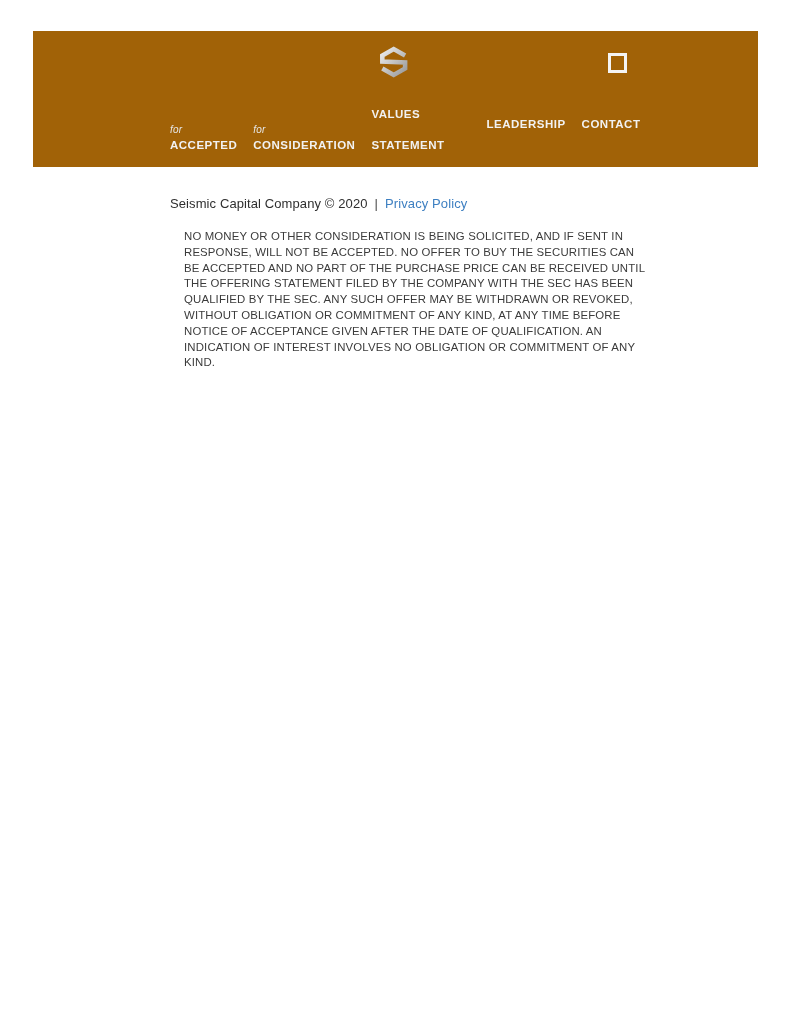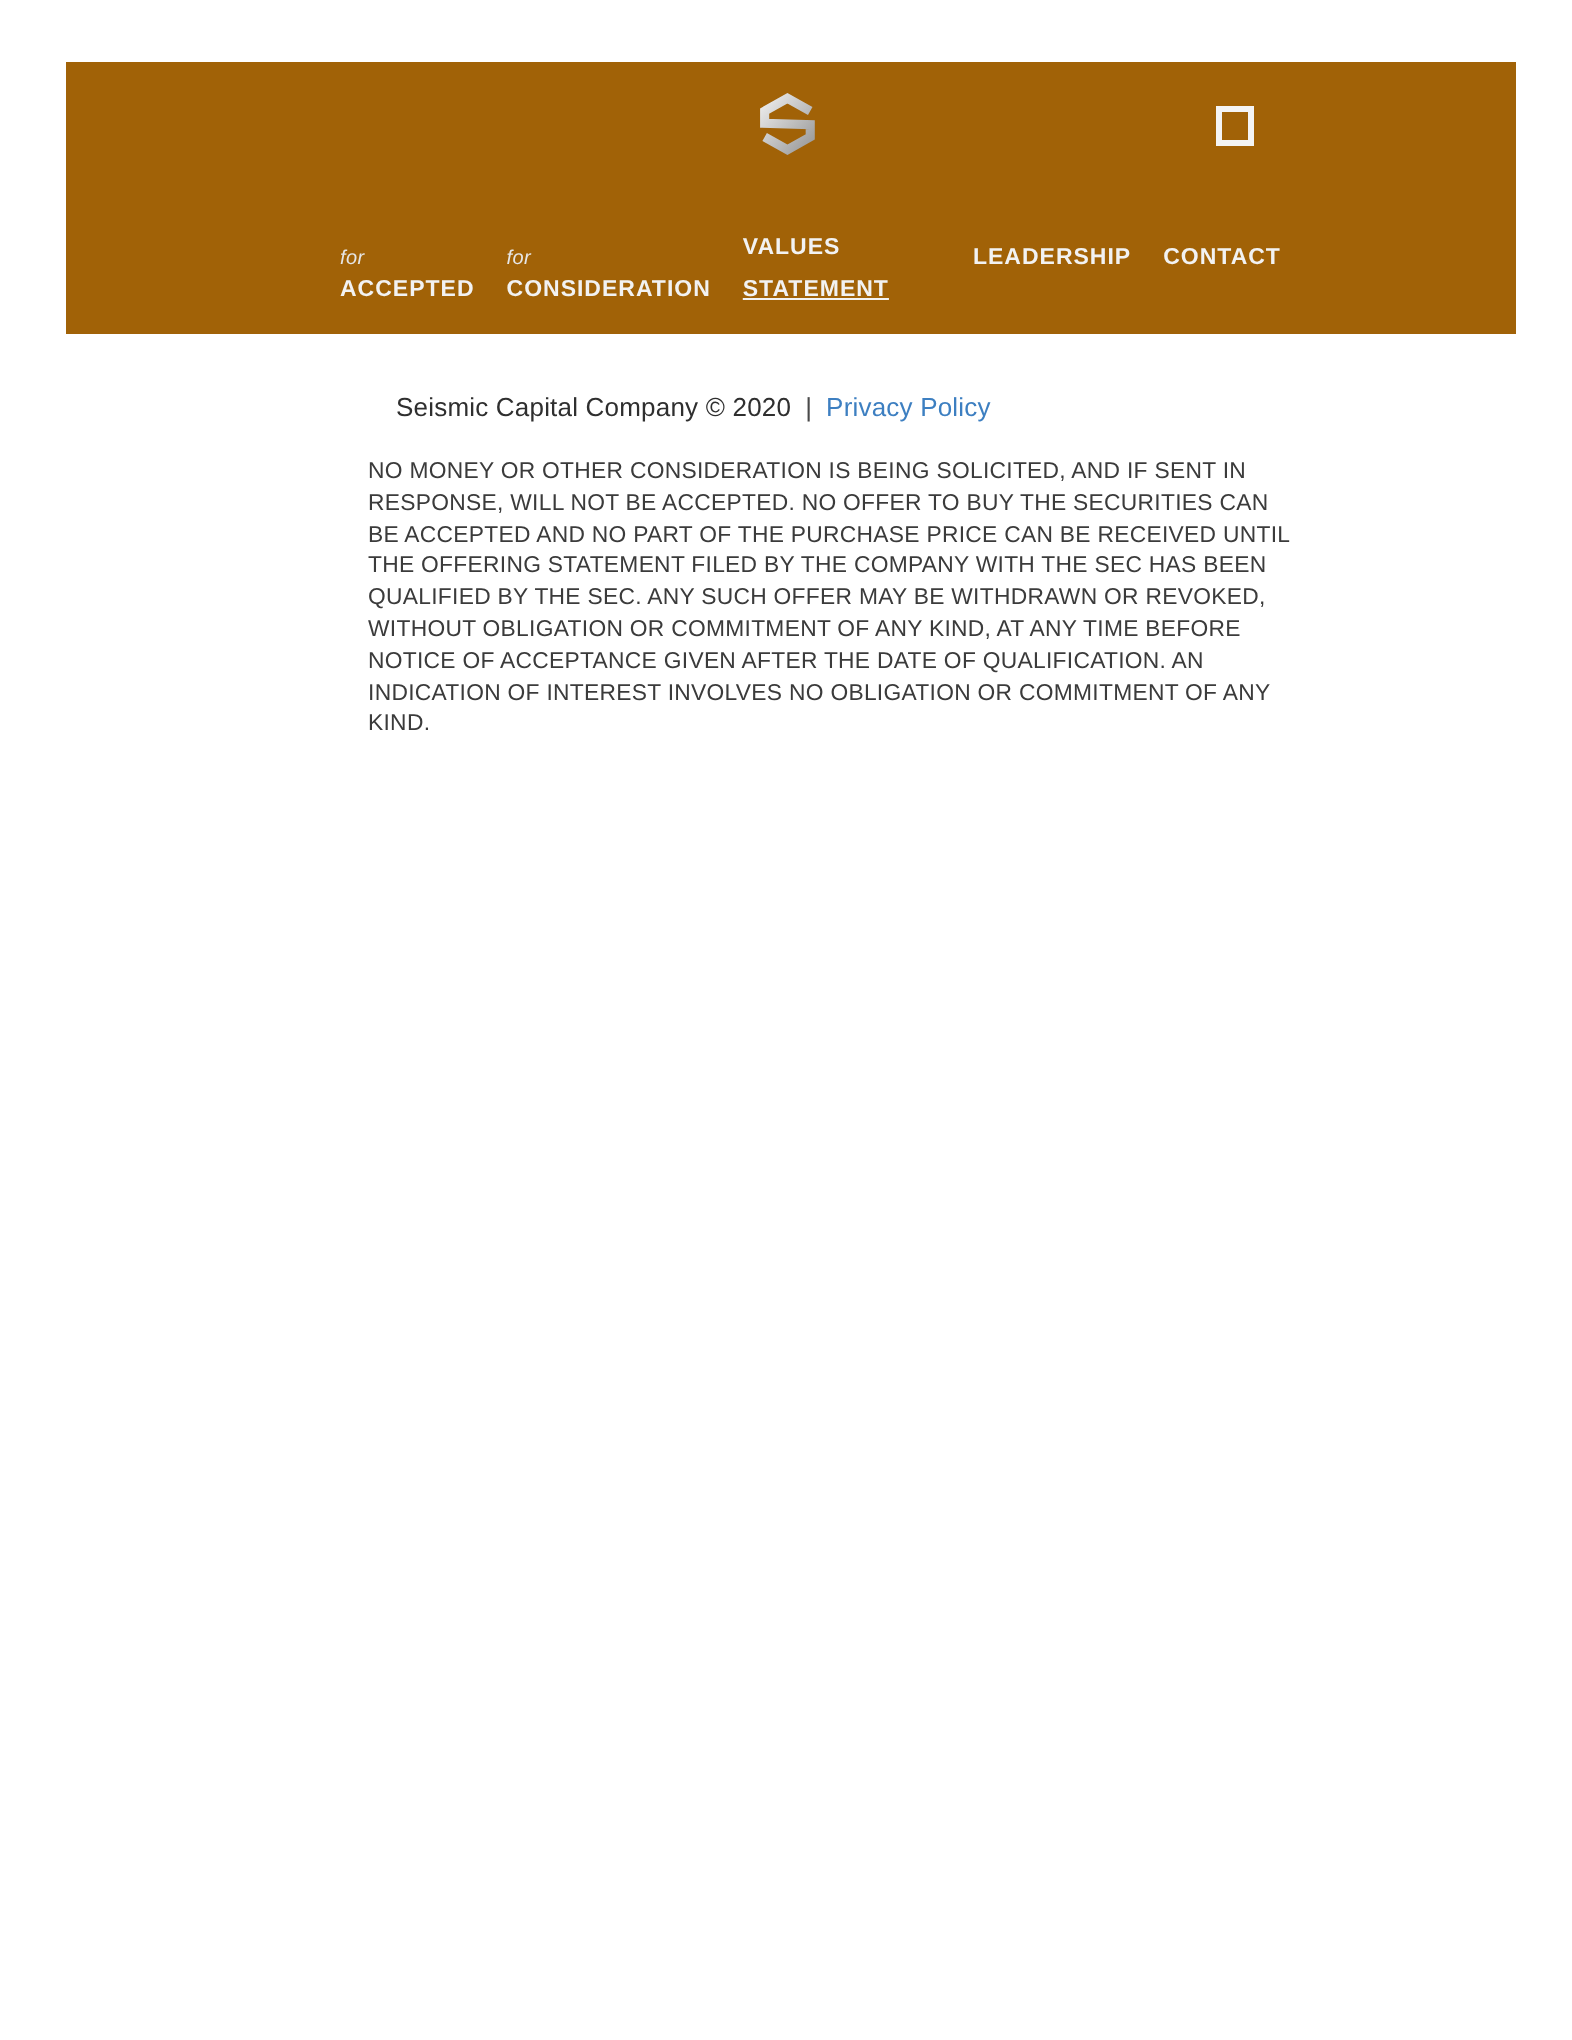--- a/index.html
+++ b/index.html
@@ -55,38 +55,37 @@
     margin-bottom: 3px;
   }
   .nav-item .label, .nav-item .line {
     display: block;
     font-size: 11.5px;
     font-weight: 700;
     letter-spacing: 0.5px;
     line-height: 14px;
     white-space: nowrap;
   }
-  .nav-item.two-line .line + .line { margin-top: 7px; text-decoration: underline; }
+  .nav-item.two-line .line + .line { margin-top: 17px; }
   .nav-item.single {
     align-self: center;
     margin-bottom: 12px;
   }
   .nav-item.leadership { margin-left: 26px; }
 
   
   .copyright-line {
     position: absolute;
     left: 170px; top: 196px;
     display: flex;
     align-items: center;
     gap: 7px;
     font-size: 13px;
     color: #2f2f2f;
     letter-spacing: 0.1px;
-    margin-left: 28px;
   }
   .copyright-line .sep { color: #4a4a4a; font-size: 13px; }
   .privacy-link {
     color: #3d7fc1;
     text-decoration: none;
     cursor: pointer;
   }
 
   .disclaimer {
     position: absolute;

